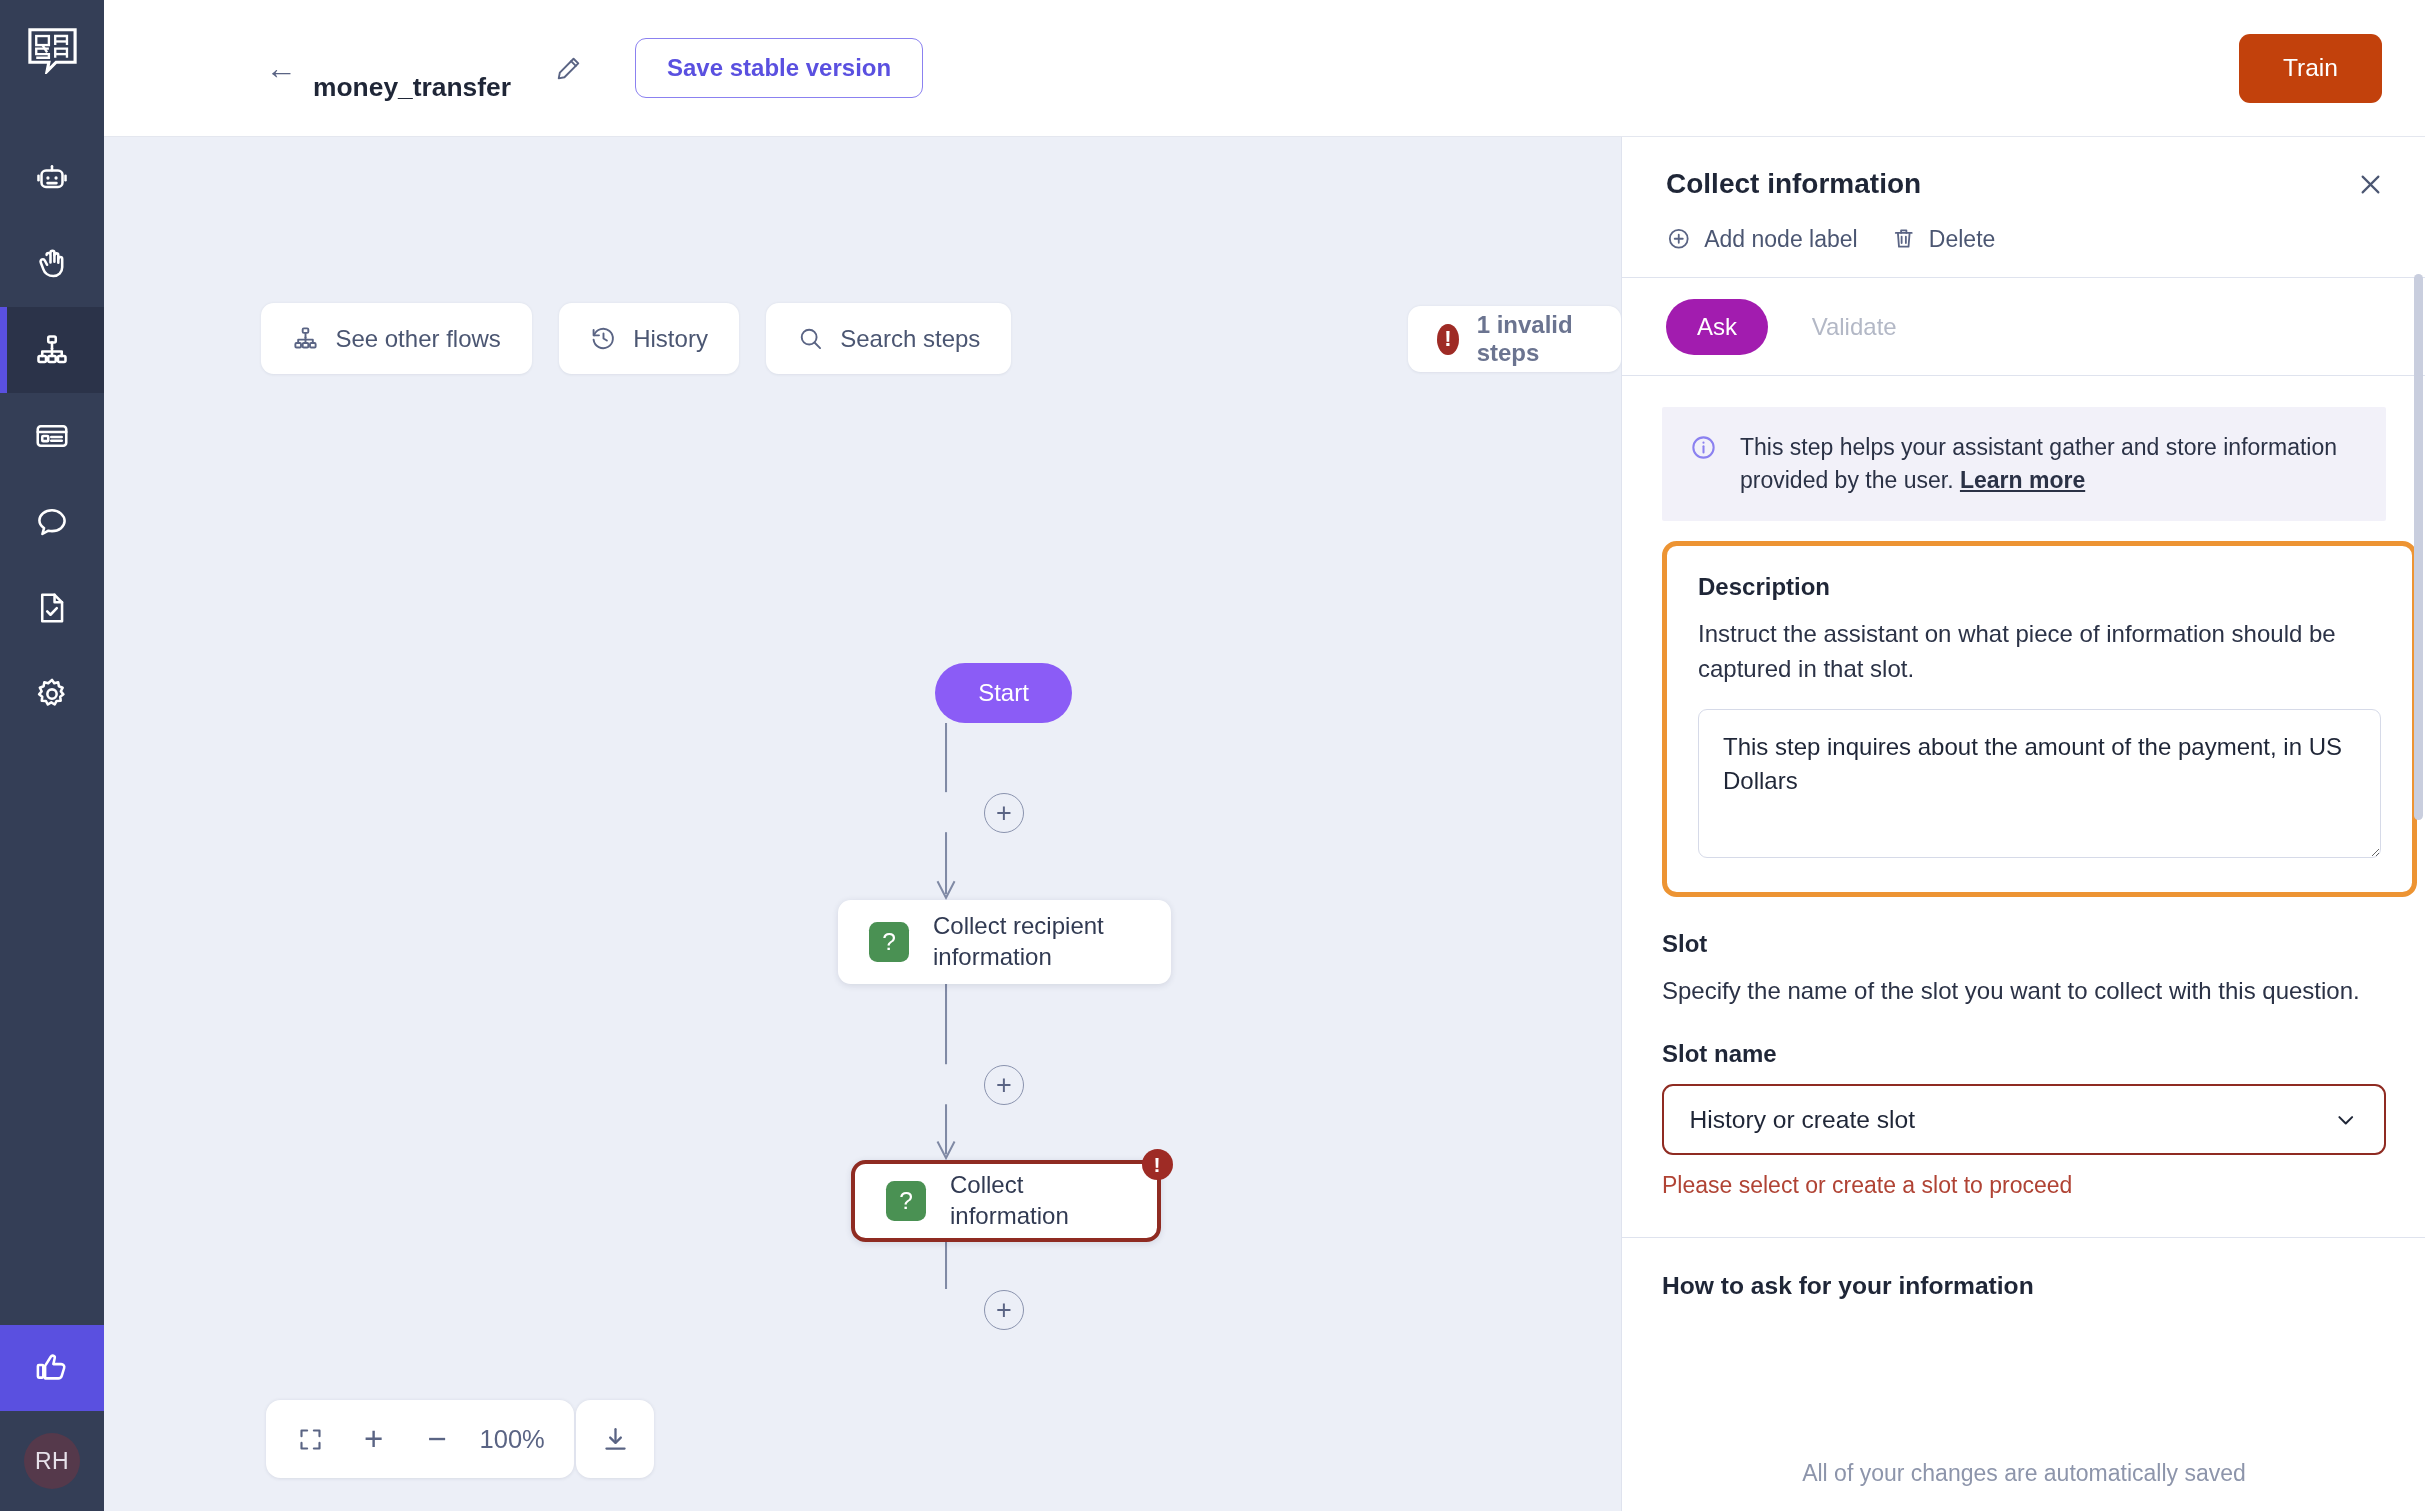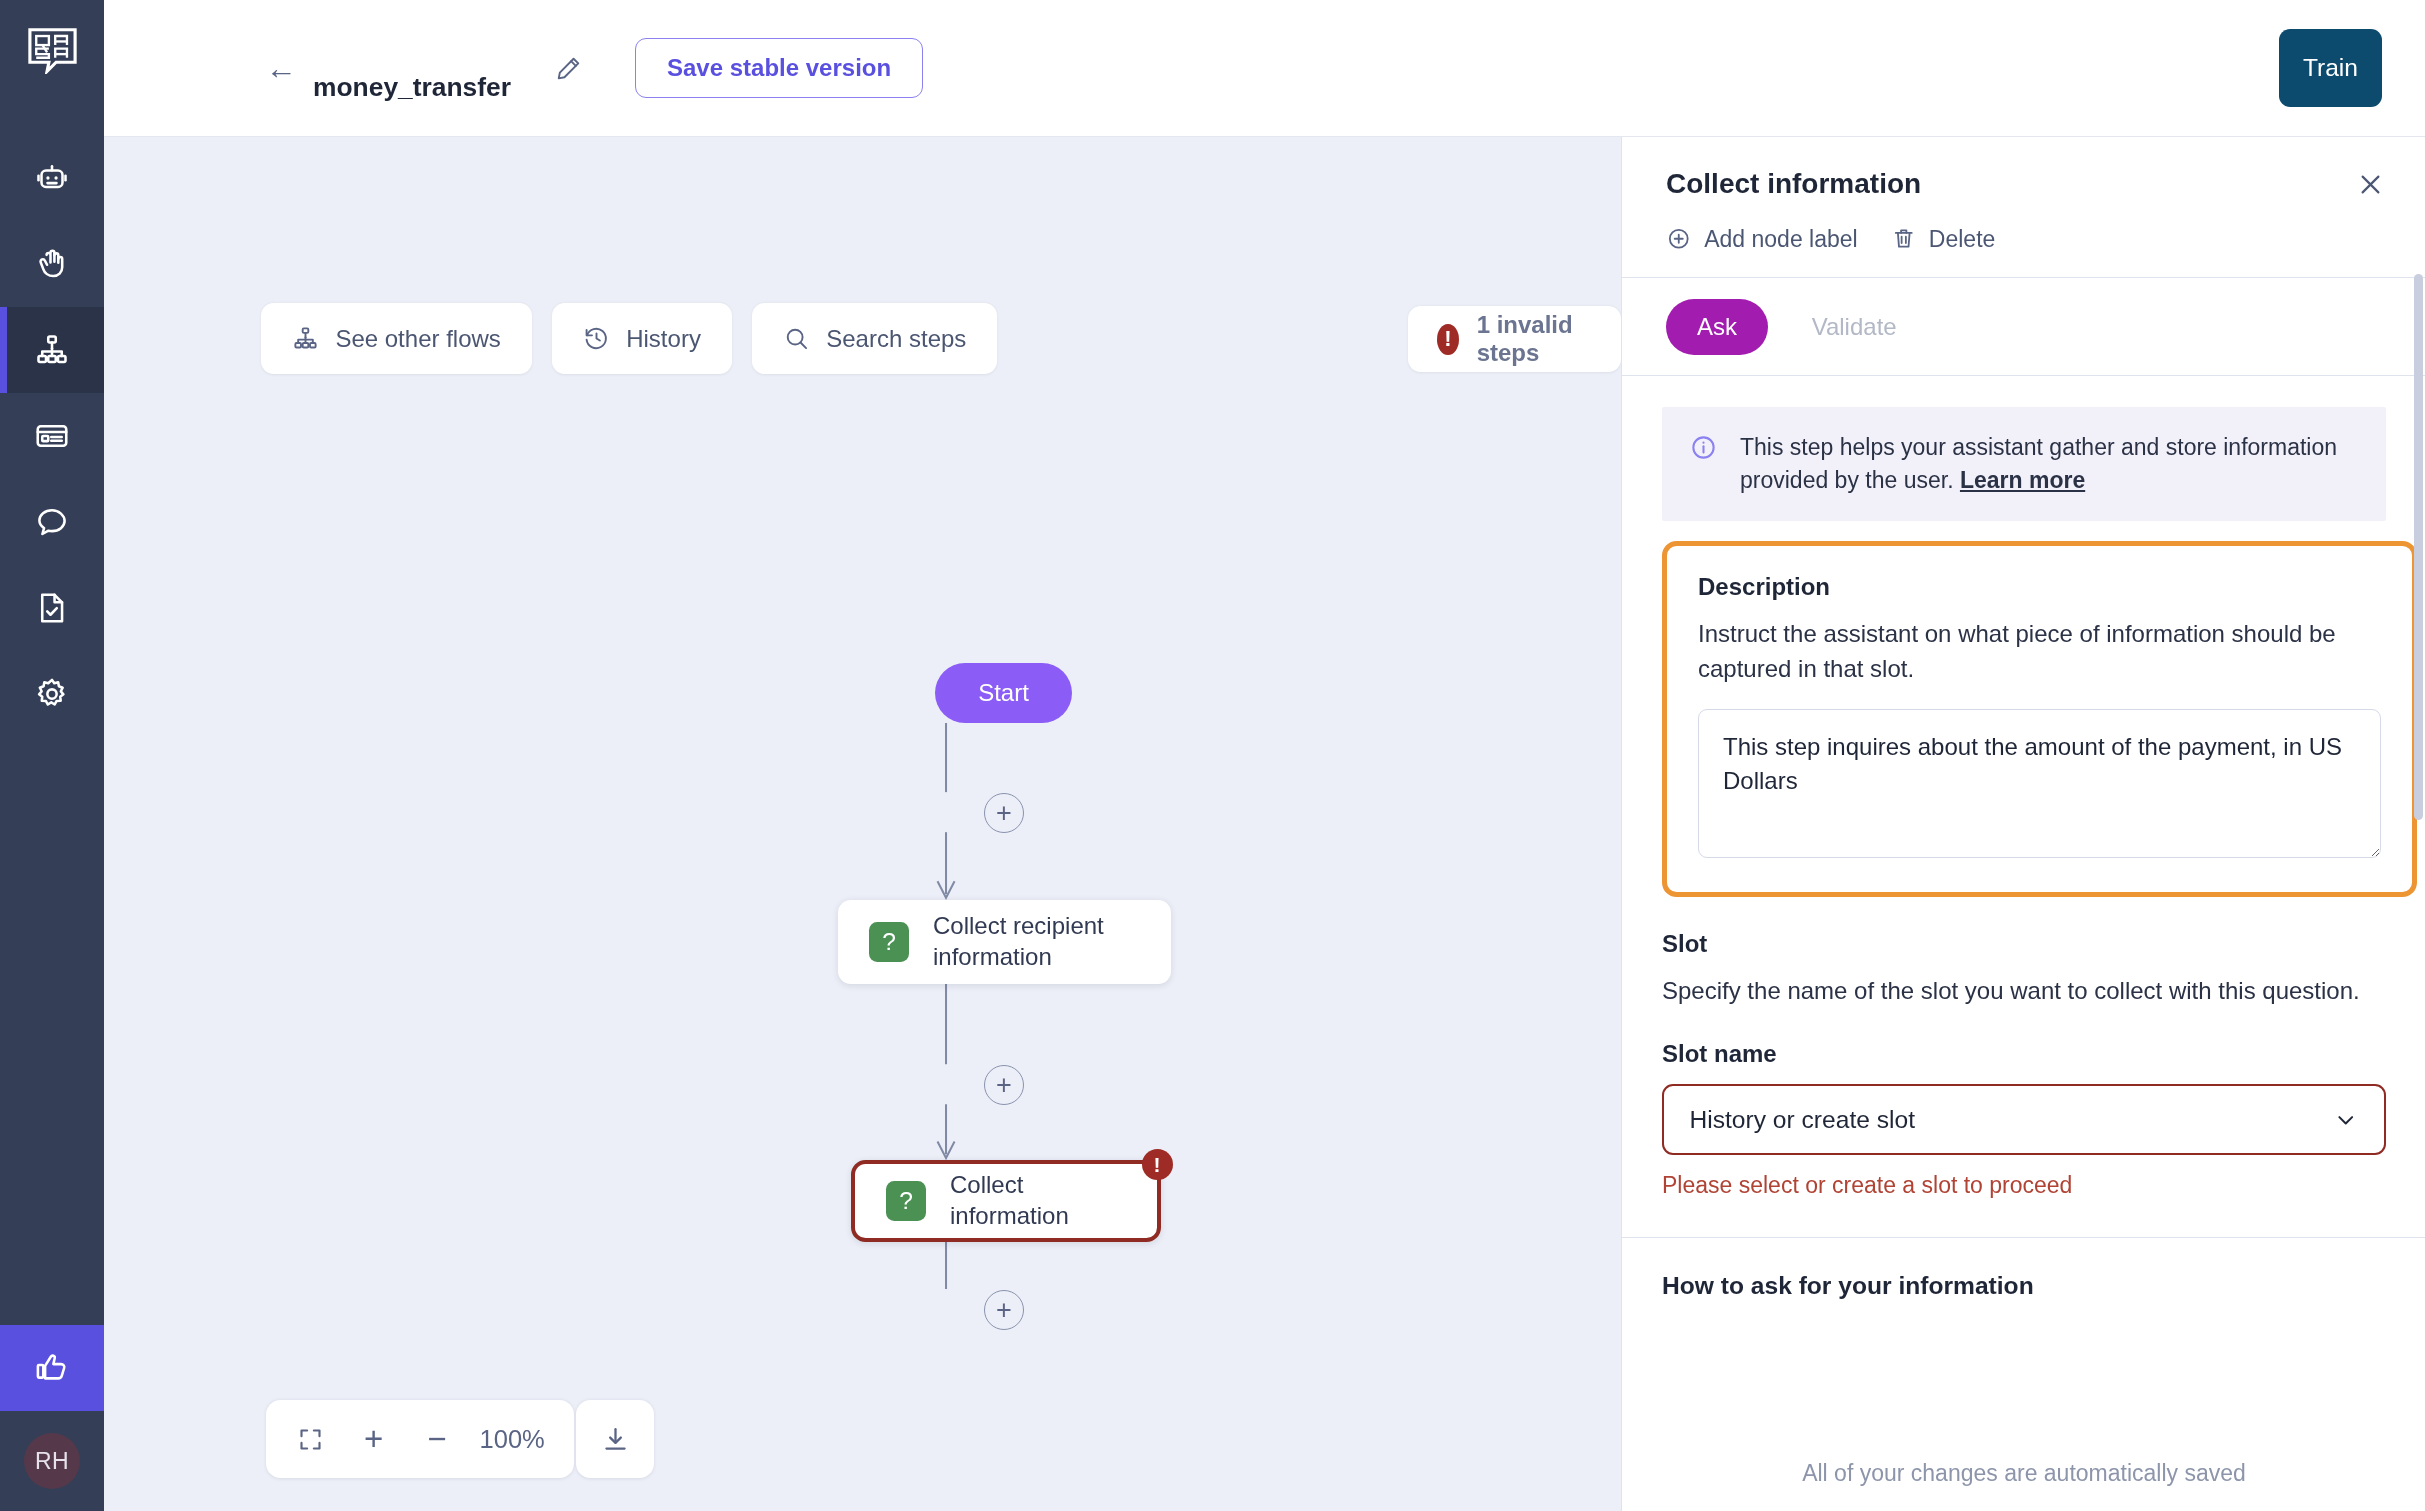--- a/index.html
+++ b/index.html
@@ -65,34 +65,34 @@
   .pencil-btn svg { width: 27px; height: 27px; }
   .save-stable {
     margin-left: 53px; height: 60px; padding: 0 31px;
     border: 1.8px solid #8b81f0; border-radius: 11px;
     background: #ffffff; color: #5a50e0;
     font-size: 24px; font-weight: bold; cursor: pointer;
     font-family: "Liberation Sans", sans-serif;
     display: flex; align-items: center;
   }
   .train-btn {
-    margin-left: auto; height: 78px; padding: 0 24px;
-    background: #0c4a6e; color: #ffffff; border: none; border-radius: 11px;
+    margin-left: auto; height: 69px; padding: 0 44px;
+    background: #c2410c; color: #ffffff; border: none; border-radius: 11px;
     font-size: 24.6px; cursor: pointer;
     font-family: "Liberation Sans", sans-serif;
     display: flex; align-items: center;
   }
 
   .body-row { flex: 1; display: flex; min-height: 0; }
 
   
   .canvas {
     position: relative; flex: 1; background: #eceff7; min-width: 0; overflow: hidden;
   }
-  .canvas-toolbar { position: absolute; left: 157px; top: 166px; display: flex; gap: 20px; }
+  .canvas-toolbar { position: absolute; left: 157px; top: 166px; display: flex; gap: 27px; }
   .tool-chip {
     height: 71px; background: #ffffff; border-radius: 12.7px;
     display: flex; align-items: center; gap: 16.4px; padding: 0 31px;
     font-size: 24px; color: #4b5672; cursor: pointer;
     box-shadow: 0 0.9px 2.7px rgba(40,50,80,.08);
   }
   .tool-chip svg { width: 27px; height: 27px; flex: 0 0 27px; }
   .invalid-chip {
     position: absolute; left: 1304px; top: 169px;
     height: 66px; background: #ffffff; border-radius: 12.7px;

